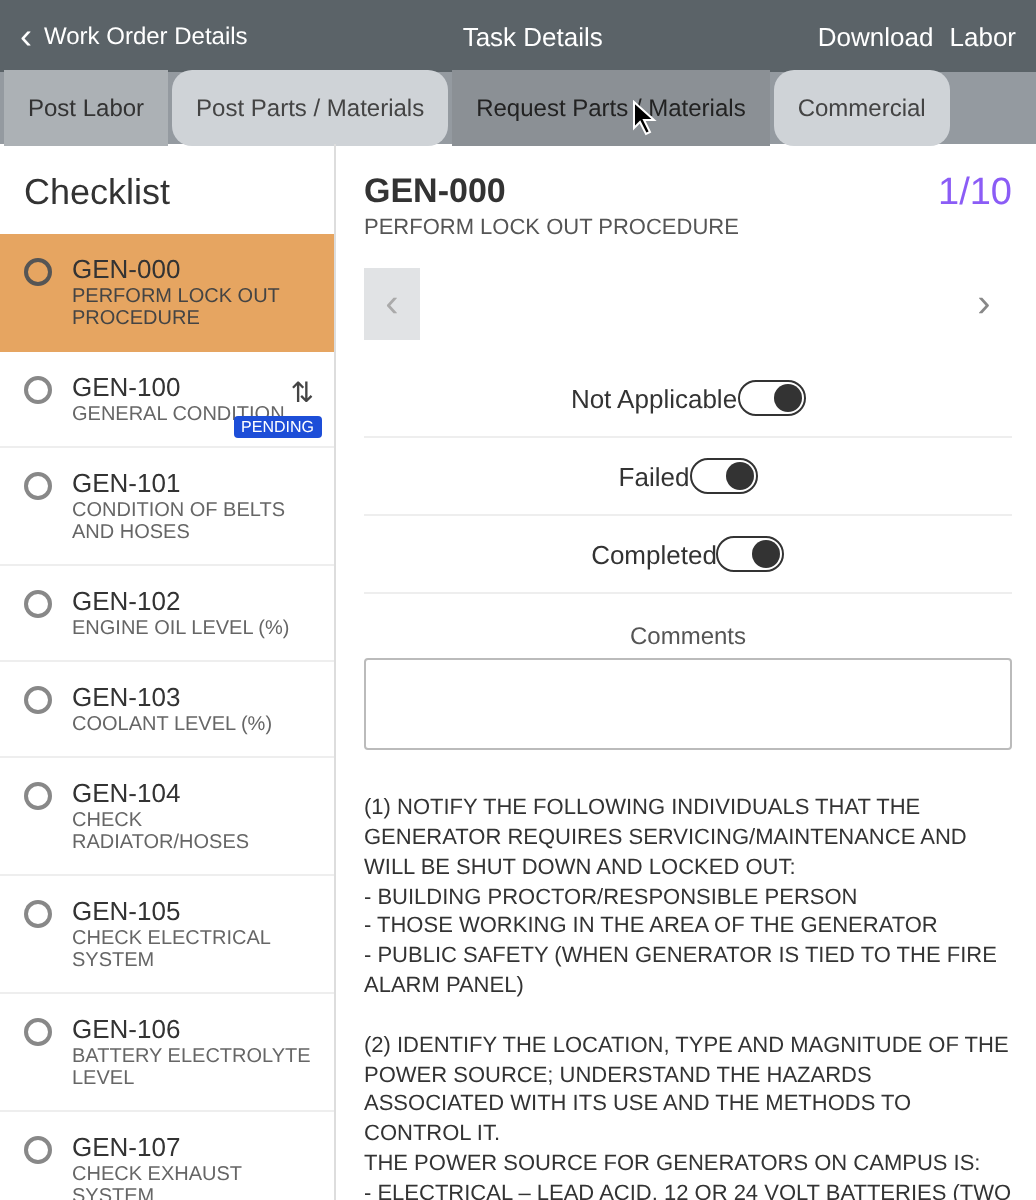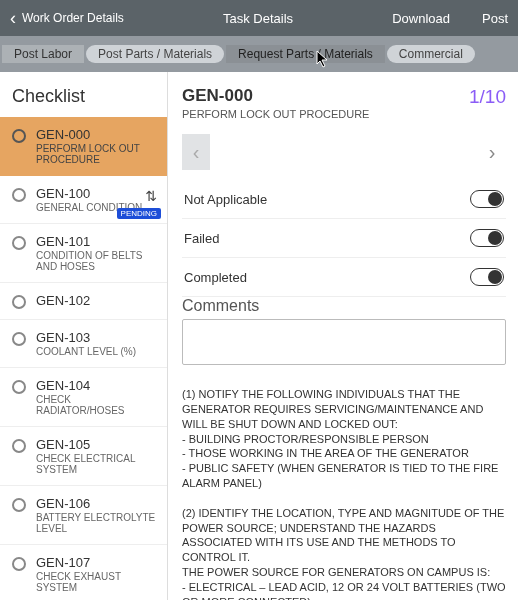--- a/index.html
+++ b/index.html
@@ -1,24 +1,24 @@
 <!DOCTYPE html>
 <html><head>
 <meta charset="utf-8">
 <style>
 * { box-sizing: border-box; margin: 0; padding: 0; }
 body { font-family: -apple-system, BlinkMacSystemFont, "Segoe UI", Arial, sans-serif; width: 518px; height: 600px; background: #fff; overflow: hidden; font-size: 13px; color: #333; }
 .header { background: #5b6368; color: #fff; height: 36px; display: flex; align-items: center; padding: 0 10px; }
 .back-arrow { font-size: 18px; margin-right: 6px; cursor: pointer; }
 .header-left { font-size: 12px; }
 .header-center { flex: 1; text-align: center; font-size: 13px; }
-.header-right { display: flex; gap: 32px; font-size: 13px; }
+.header-right { display: flex; gap: 8px; font-size: 13px; }
 .header-right span { cursor: pointer; }
 .tabs { background: #949aa0; display: flex; height: 36px; padding-left: 2px; gap: 2px; align-items: center; }
-.tab { background: #d0d4d7; color: #444; padding: 8px 12px; font-size: 12px; cursor: pointer; height: 18px; display: flex; align-items: center; }
+.tab { background: #d0d4d7; color: #444; padding: 8px 12px; font-size: 12px; cursor: pointer; height: 38px; display: flex; align-items: center; }
 .tab.inactive { background: #cfd3d7; border-radius: 10px; }
 .tab.first { background: #acb1b5; color: #333; }
 .tab.selected { background: #8b9095; color: #222; }
 .main { display: flex; height: calc(600px - 72px); }
 .left-pane { width: 168px; border-right: 1px solid #ddd; overflow-y: auto; }
 .checklist-title { font-size: 18px; font-weight: 500; padding: 14px 12px 10px; }
 .check-item { display: flex; align-items: flex-start; padding: 10px 10px 10px 12px; border-bottom: 1px solid #eee; cursor: pointer; position: relative; }
 .check-item.active { background: #e6a561; color: #333; border-bottom: 1px solid #e6a561; }
 .radio { width: 14px; height: 14px; border: 2px solid #888; border-radius: 50%; margin-top: 2px; margin-right: 10px; flex-shrink: 0; }
 .check-item.active .radio { border-color: #555; }
@@ -29,41 +29,41 @@
 .filter-icon { position: absolute; right: 10px; top: 12px; font-size: 14px; color: #444; }
 .pending-badge { position: absolute; right: 6px; bottom: 4px; background: #1d4ed8; color: #fff; font-size: 8px; padding: 1px 4px; border-radius: 2px; }
 .right-pane { flex: 1; padding: 14px 12px 10px 14px; overflow-y: auto; }
 .detail-hdr { display: flex; justify-content: space-between; align-items: flex-start; }
 .detail-title { font-size: 17px; font-weight: 600; }
 .detail-sub { font-size: 11px; color: #555; margin-top: 2px; }
 .page-count { font-size: 19px; color: #8b5cf6; }
 .nav-row { display: flex; justify-content: space-between; align-items: center; margin: 14px 0 10px; }
 .nav-btn { width: 28px; height: 36px; display: flex; align-items: center; justify-content: center; font-size: 20px; color: #888; cursor: pointer; }
 .nav-btn.disabled { background: #e1e3e5; color: #aaa; }
-.toggle-row { display: flex; justify-content: space-between; align-items: center; padding: 10px 2px; border-bottom: 1px solid #eee; }
+.toggle-row { display: flex; justify-content: center; align-items: center; padding: 10px 2px; border-bottom: 1px solid #eee; }
 .toggle-label { font-size: 13px; color: #333; }
 .toggle { width: 34px; height: 18px; border: 1px solid #333; border-radius: 10px; position: relative; cursor: pointer; background: #fff; }
 .toggle-knob { width: 14px; height: 14px; background: #333; border-radius: 50%; position: absolute; top: 1px; right: 1px; }
-.comments-label { font-size: 16px; color: #555; margin-bottom: 4px; }
+.comments-label { font-size: 12px; color: #555; margin-top: 14px; margin-bottom: 4px; text-align: center; }
 .comments-box { width: 100%; height: 46px; border: 1px solid #bbb; border-radius: 2px; }
 .instructions { font-size: 11px; color: #333; margin-top: 22px; line-height: 1.35; white-space: pre-wrap; }
 .cursor { position: absolute; left: 316px; top: 50px; font-size: 12px; color: #000; pointer-events: none; }
 ::-webkit-scrollbar { width: 6px; }
 ::-webkit-scrollbar-thumb { background: #ccc; border-radius: 3px; }
 </style>
 </head>
 <body>
 
 <div class="header">
   <span class="back-arrow">‹</span>
   <span class="header-left">Work Order Details</span>
   <span class="header-center">Task Details</span>
   <div class="header-right">
     <span>Download</span>
-    <span>Post</span>
+    <span>Labor</span>
   </div>
 </div>
 
 <div class="tabs" id="tabs">
     <div class="tab first">Post Labor</div>
     <div class="tab inactive">Post Parts / Materials</div>
     <div class="tab selected">Request Parts / Materials</div>
     <div class="tab inactive">Commercial</div>
   </div>
 
@@ -91,20 +91,21 @@
           <div class="radio"></div>
           <div class="check-texts">
             <div class="check-code">GEN-101</div>
             <div class="check-desc">CONDITION OF BELTS AND HOSES</div>
           </div>
         </div>
         <div class="check-item">
           <div class="radio"></div>
           <div class="check-texts">
             <div class="check-code">GEN-102</div>
+            <div class="check-desc">ENGINE OIL LEVEL (%)</div>
           </div>
         </div>
         <div class="check-item">
           <div class="radio"></div>
           <div class="check-texts">
             <div class="check-code">GEN-103</div>
             <div class="check-desc">COOLANT LEVEL (%)</div>
           </div>
         </div>
         <div class="check-item">

